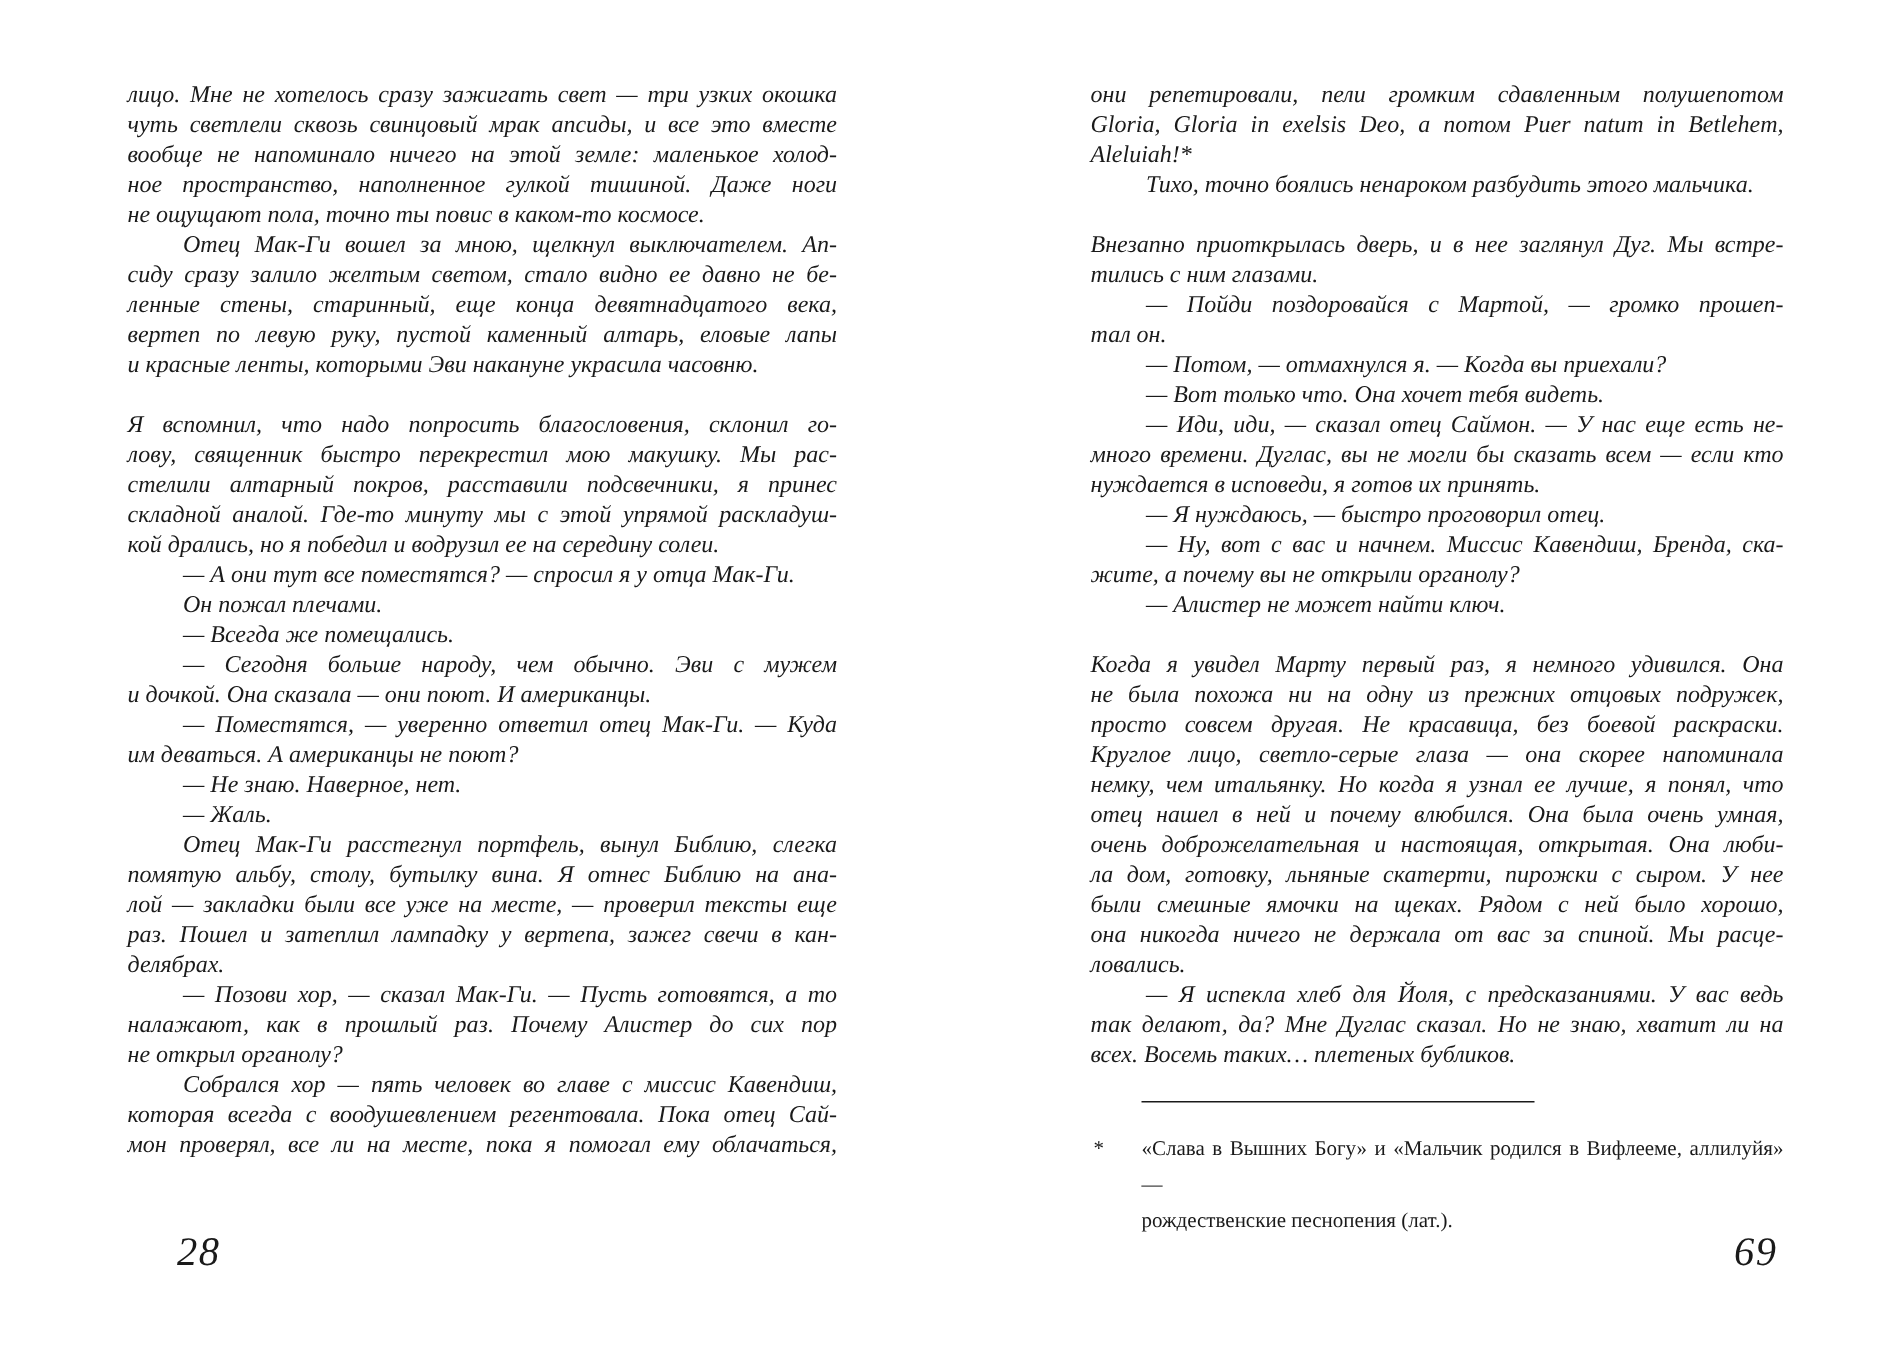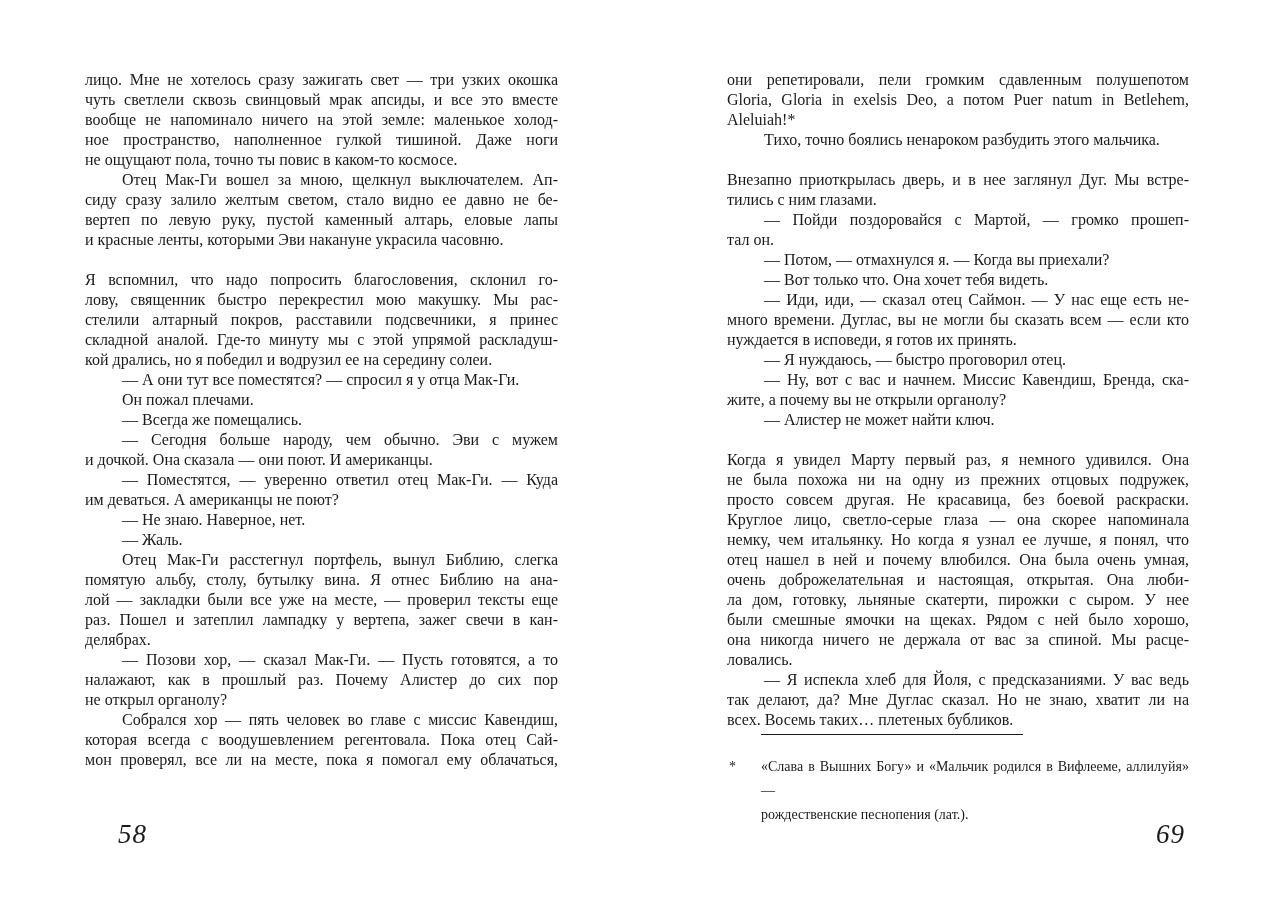--- a/index.html
+++ b/index.html
@@ -10,21 +10,22 @@
     width: 1268px;
     height: 911px;
     position: relative;
     overflow: hidden;
     background: #ffffff;
     color: #1a1a1a;
     font-family: "Liberation Serif", "DejaVu Serif", serif;
   }
   .text-block {
     position: absolute;
-    top: 70px;
+    top: 54px;
+    font-style: italic;
   }
   #left-text {
     left: 85px;
     width: 473px;
   }
   #right-text {
     left: 727px;
     width: 462px;
   }
   .para { margin: 0; }
@@ -90,20 +91,21 @@
     <div class="para">
       <div class="line">лицо. Мне не хотелось сразу зажигать свет — три узких окошка</div>
       <div class="line">чуть светлели сквозь свинцовый мрак апсиды, и все это вместе</div>
       <div class="line">вообще не напоминало ничего на этой земле: маленькое холод-</div>
       <div class="line">ное пространство, наполненное гулкой тишиной. Даже ноги</div>
       <div class="line last">не ощущают пола, точно ты повис в каком-то космосе.</div>
     </div>
     <div class="para indent">
       <div class="line">Отец Мак-Ги вошел за мною, щелкнул выключателем. Ап-</div>
       <div class="line">сиду сразу залило желтым светом, стало видно ее давно не бе-</div>
+      <div class="line">ленные стены, старинный, еще конца девятнадцатого века,</div>
       <div class="line">вертеп по левую руку, пустой каменный алтарь, еловые лапы</div>
       <div class="line last">и красные ленты, которыми Эви накануне украсила часовню.</div>
     </div>
     <div class="para space-before">
       <div class="line">Я вспомнил, что надо попросить благословения, склонил го-</div>
       <div class="line">лову, священник быстро перекрестил мою макушку. Мы рас-</div>
       <div class="line">стелили алтарный покров, расставили подсвечники, я принес</div>
       <div class="line">складной аналой. Где-то минуту мы с этой упрямой раскладуш-</div>
       <div class="line last">кой дрались, но я победил и водрузил ее на середину солеи.</div>
     </div>
@@ -209,15 +211,15 @@
 
 <div class="footnote">
   <div class="footnote-rule"></div>
   <div class="footnote-body">
     <span class="footnote-marker">*</span>
     <span class="fn-line1">«Слава в Вышних Богу» и «Мальчик родился в Вифлееме, аллилуйя» —</span>
     <span class="fn-line2"><span>рождественские песнопения </span><span class="fn-italic">(лат.).</span></span>
   </div>
 </div>
 
-<div id="left-num" class="page-number">58</div>
+<div id="left-num" class="page-number">28</div>
 
 <div id="right-num" class="page-number">69</div>
 
 </body></html>

